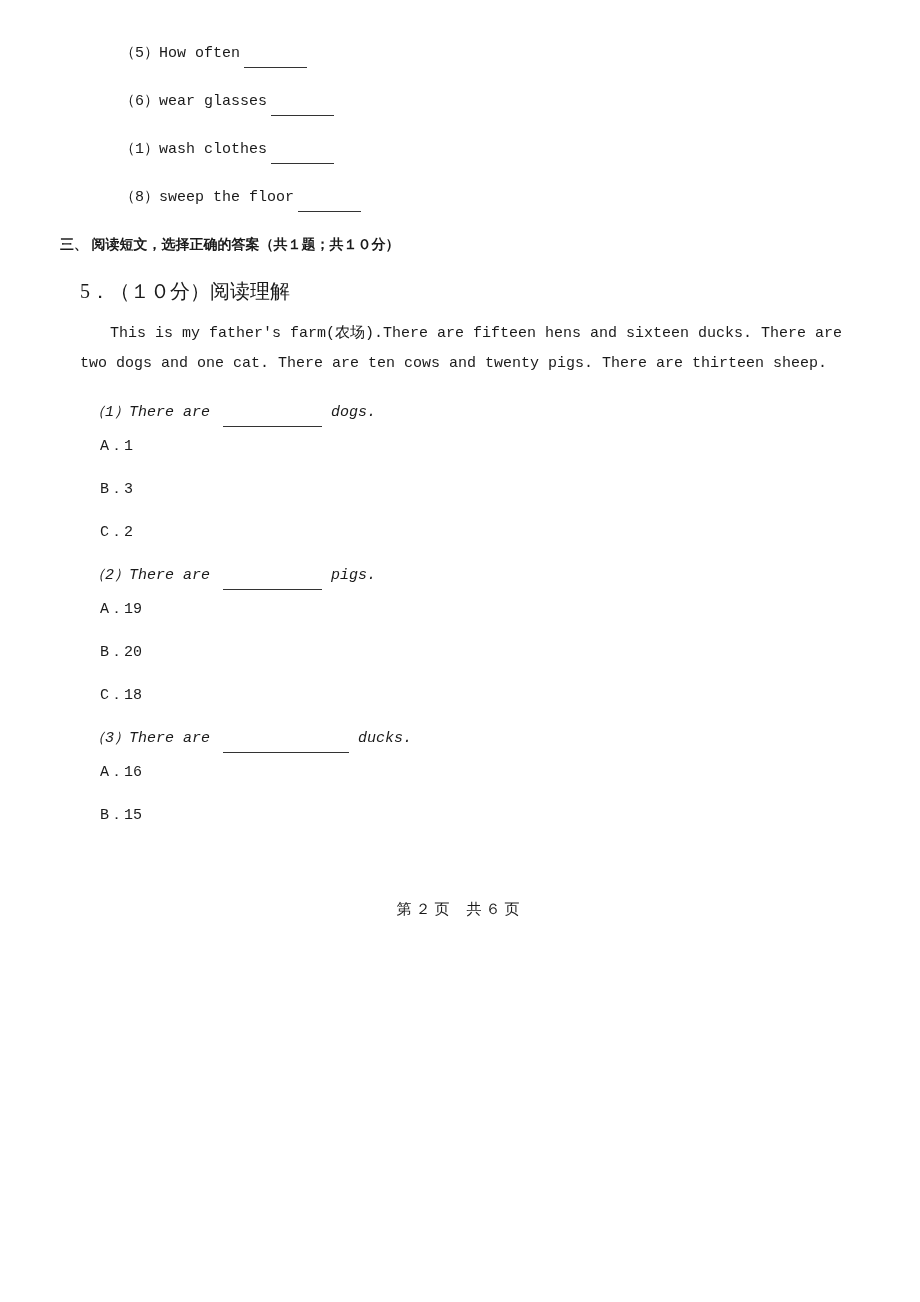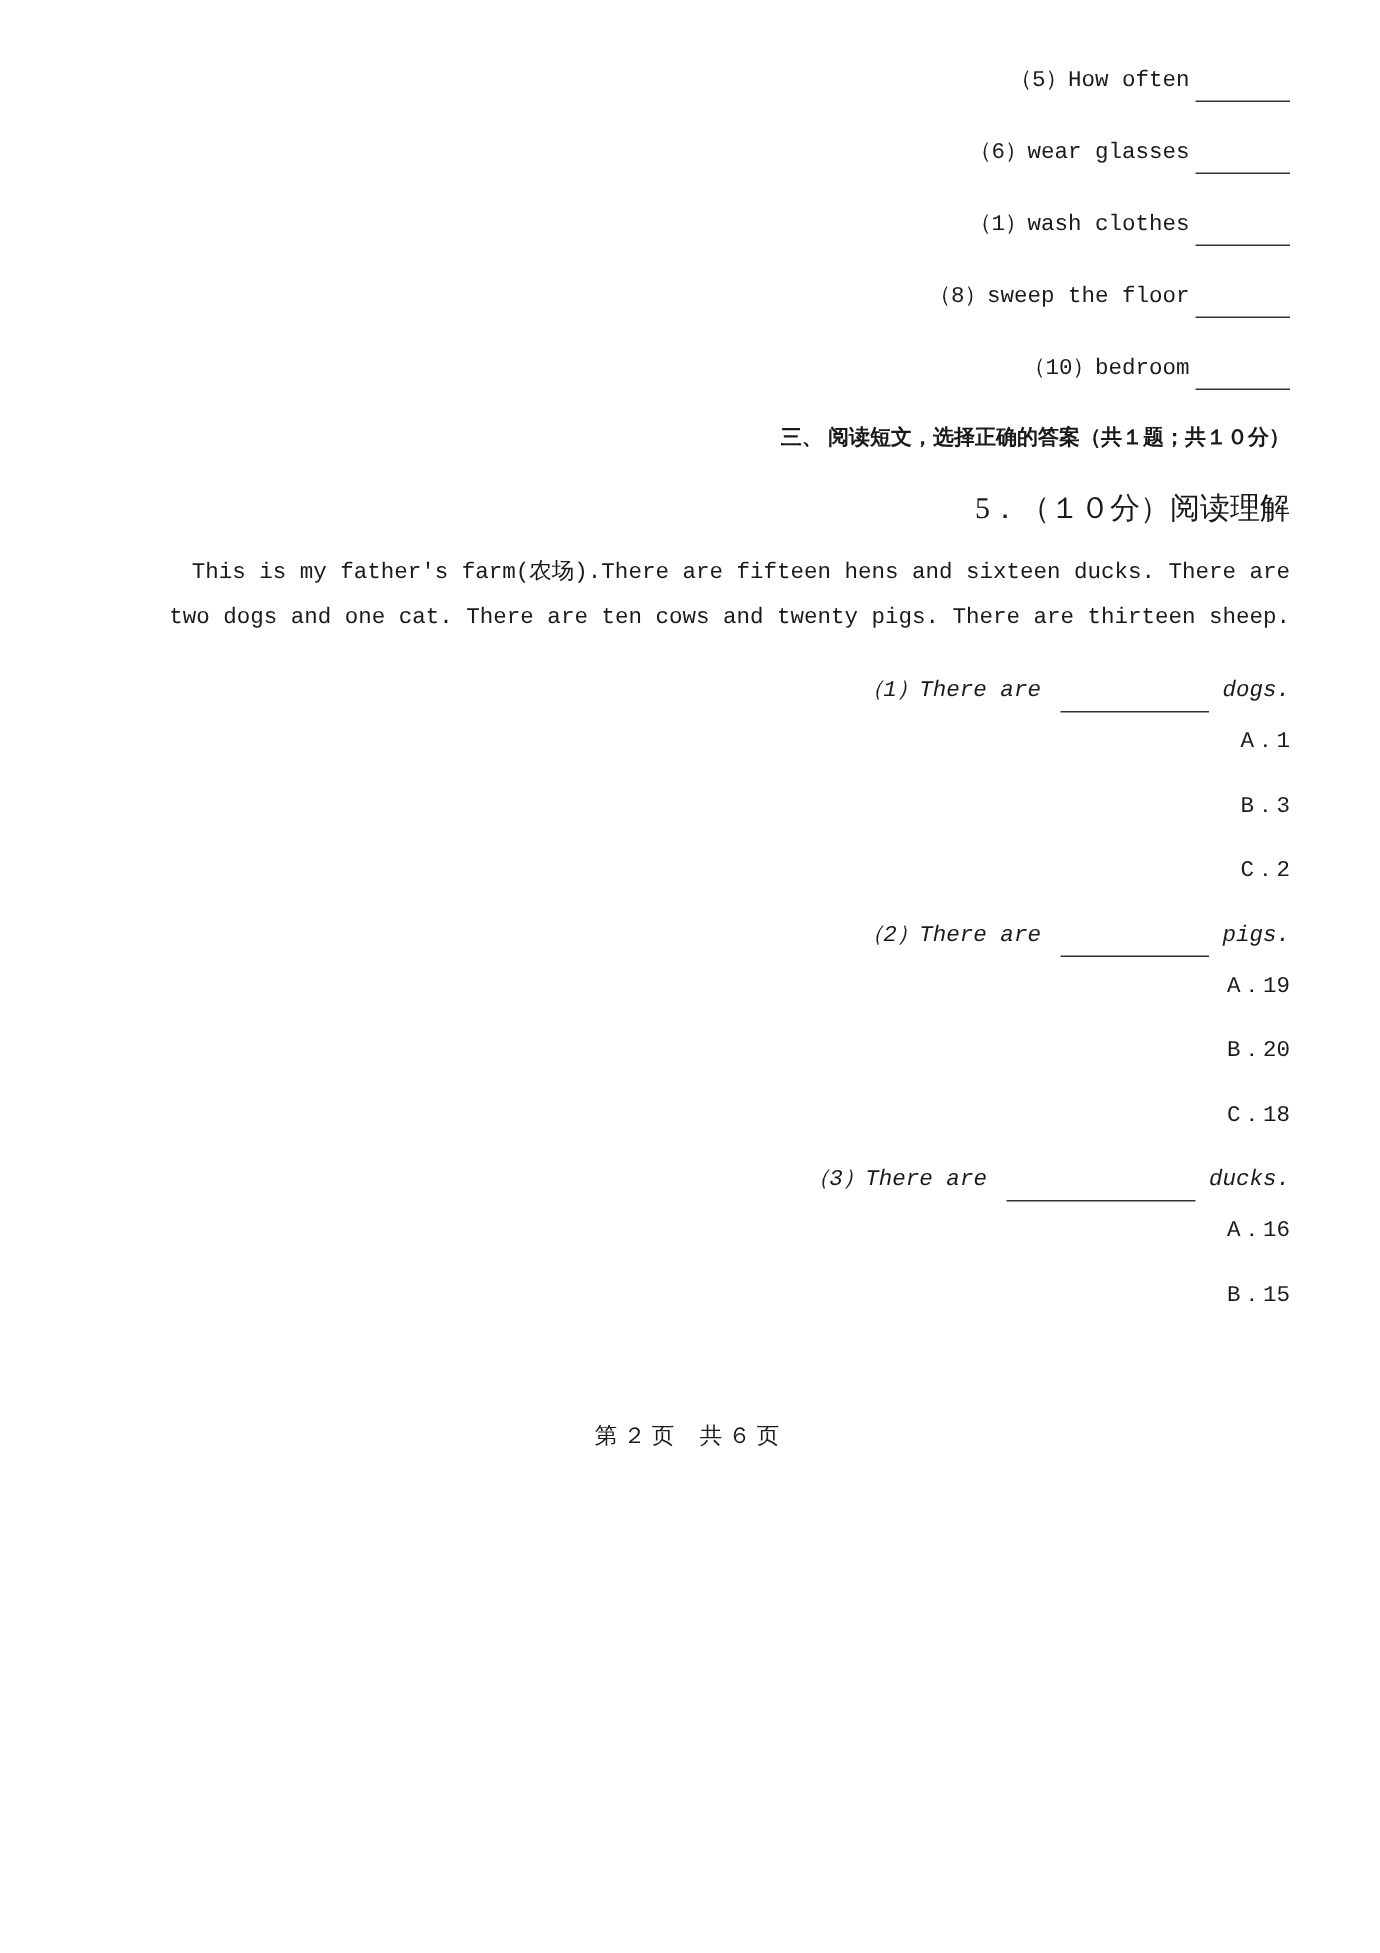--- a/index.html
+++ b/index.html
@@ -1,19 +1,18 @@
 <!DOCTYPE html>
 <html><head>
   <meta charset="utf-8">
   <style>
     * {
       margin: 0;
       padding: 0;
       box-sizing: border-box;
-      text-align: right;
     }
     body {
       background: #fff;
       color: #1a1a1a;
       font-family: "SimSun", "宋体", serif;
       font-size: 16px;
       line-height: 1.8;
       padding: 40px 60px;
       width: 920px;
       min-height: 1302px;
@@ -82,23 +81,20 @@
   </div>
   <div class="fill-item">
     <span>（6）wear glasses</span><span class="blank">&nbsp;&nbsp;&nbsp;&nbsp;&nbsp;&nbsp;&nbsp;</span>
   </div>
   <div class="fill-item">
     <span>（1）wash clothes</span><span class="blank">&nbsp;&nbsp;&nbsp;&nbsp;&nbsp;&nbsp;&nbsp;</span>
   </div>
   <div class="fill-item">
     <span>（8）sweep the floor</span><span class="blank">&nbsp;&nbsp;&nbsp;&nbsp;&nbsp;&nbsp;&nbsp;</span>
   </div>
-  <div class="fill-item">
-    <span>（10）bedroom</span><span class="blank">&nbsp;&nbsp;&nbsp;&nbsp;&nbsp;&nbsp;&nbsp;</span>
-  </div>
 </div>
 
 <div class="section-header">三、 阅读短文，选择正确的答案（共１题；共１０分）</div>
 
 <div class="question-number">5．（１０分）阅读理解</div>
 
 <div class="passage">This is my father's farm(农场).There are fifteen hens and sixteen ducks. There are two dogs and one cat. There are ten cows and twenty pigs. There are thirteen sheep.</div>
 
 <div class="sub-question">
   <span>（1）There are</span>

